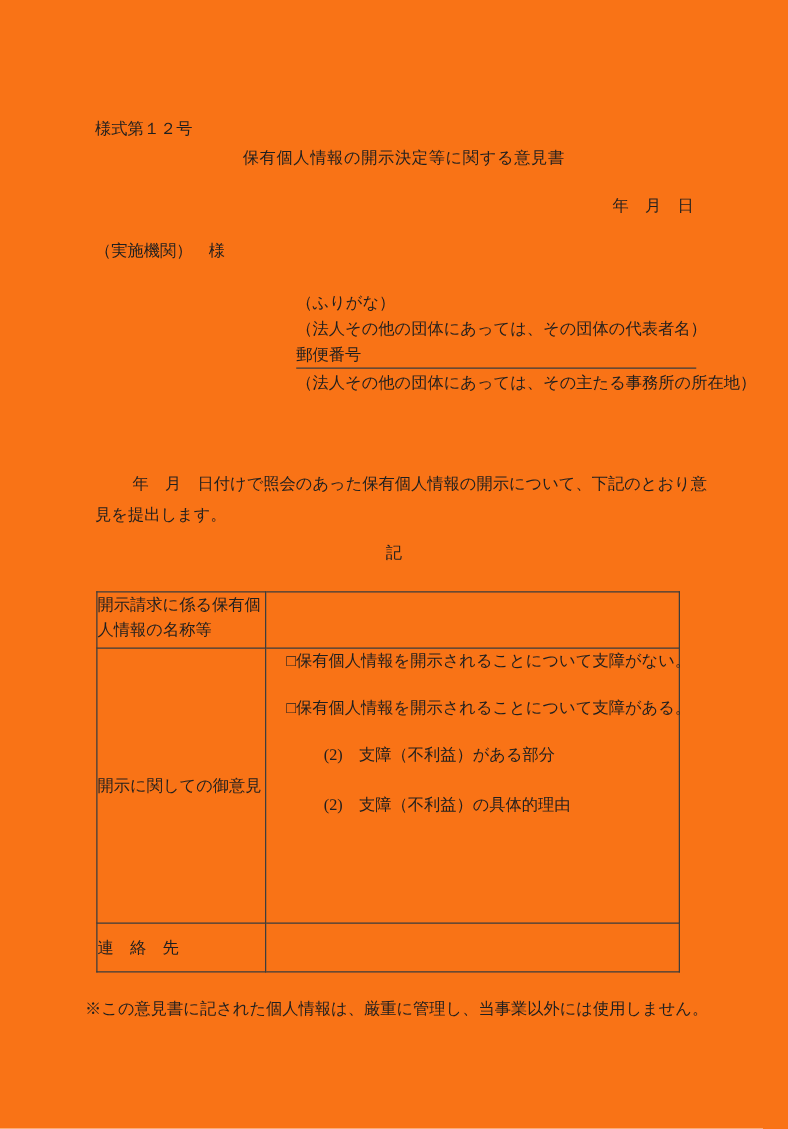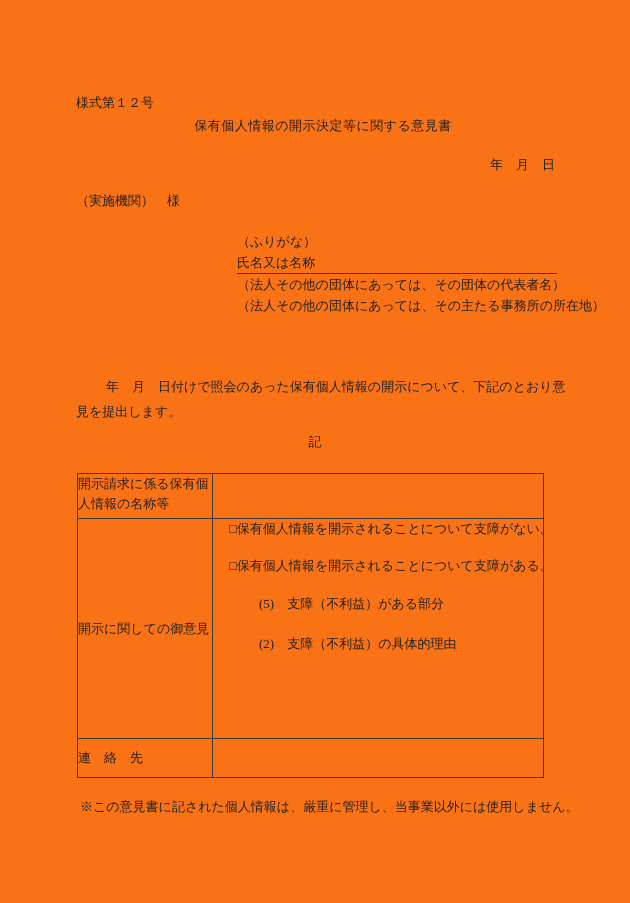--- a/index.html
+++ b/index.html
@@ -54,43 +54,43 @@
   .cell-head { padding: 3px 1px 2px 2px; line-height: 20px; }
   .cell-head-mid { vertical-align: middle !important; padding: 0 1px 0 2px; line-height: 20px; }
   .opinion-cell { padding: 16px 2px 0 4px; }
   .op-line { line-height: 20px; white-space: nowrap; padding-left: 16px; }
   .op-line.second { margin-top: 17px; }
   .detail-line { line-height: 20px; padding-left: 46px; white-space: nowrap; }
   .detail-line.first { margin-top: 18px; }
   .detail-line.second { margin-top: 20px; }
   .checkbox { display: inline-block; }
 
-  #footnote { left: 80px; top: 798px; white-space: nowrap; }
+  #footnote { left: 68px; top: 798px; white-space: nowrap; }
 </style>
 </head>
 <body>
 
 <div class="page">
 
   <div class="abs nowrap" id="form-number">様式第１２号</div>
 
   <div class="abs" id="doc-title">保有個人情報の開示決定等に関する意見書</div>
 
   <div class="abs nowrap" id="date-line">年　月　日</div>
 
   <div class="abs nowrap" id="addressee">
     <span>（実施機関）</span><span class="suffix">様</span>
   </div>
 
   <div class="abs" id="applicant-block">
     <div class="ap-line">（ふりがな）</div>
+    <div class="ap-line">（法人その他の団体にあっては、その団体の代表者名）</div>
     <div class="ap-line ap-underline">
-      <span>氏名又は名称</span>
+      <span>郵便番号</span>
     </div>
-    <div class="ap-line">（法人その他の団体にあっては、その団体の代表者名）</div>
     <div class="ap-line">（法人その他の団体にあっては、その主たる事務所の所在地）</div>
   </div>
 
   <div class="abs" id="body-paragraph">年　月　日付けで照会のあった保有個人情報の開示について、下記のとおり意見を提出します。</div>
 
   <div class="abs" id="record-heading">記</div>
 
   <table class="abs" id="main-table">
     <colgroup>
         <col class="c1">
@@ -103,21 +103,21 @@
     </tr>
     <tr class="row-opinion">
       <th class="cell-head-mid">開示に関しての御意見</th>
       <td class="opinion-cell">
         <div class="op-line">
           <span class="checkbox">□</span><span>保有個人情報を開示されることについて支障がない。</span>
         </div>
         <div class="op-line second">
           <span class="checkbox">□</span><span>保有個人情報を開示されることについて支障がある。</span>
         </div>
-        <div class="detail-line first">(5)　支障（不利益）がある部分</div>
+        <div class="detail-line first">(2)　支障（不利益）がある部分</div>
         <div class="detail-line second">(2)　支障（不利益）の具体的理由</div>
       </td>
     </tr>
     <tr class="row-contact">
       <th class="cell-head-mid">連　絡　先</th>
       <td></td>
     </tr>
   </tbody>
     </table>
 

